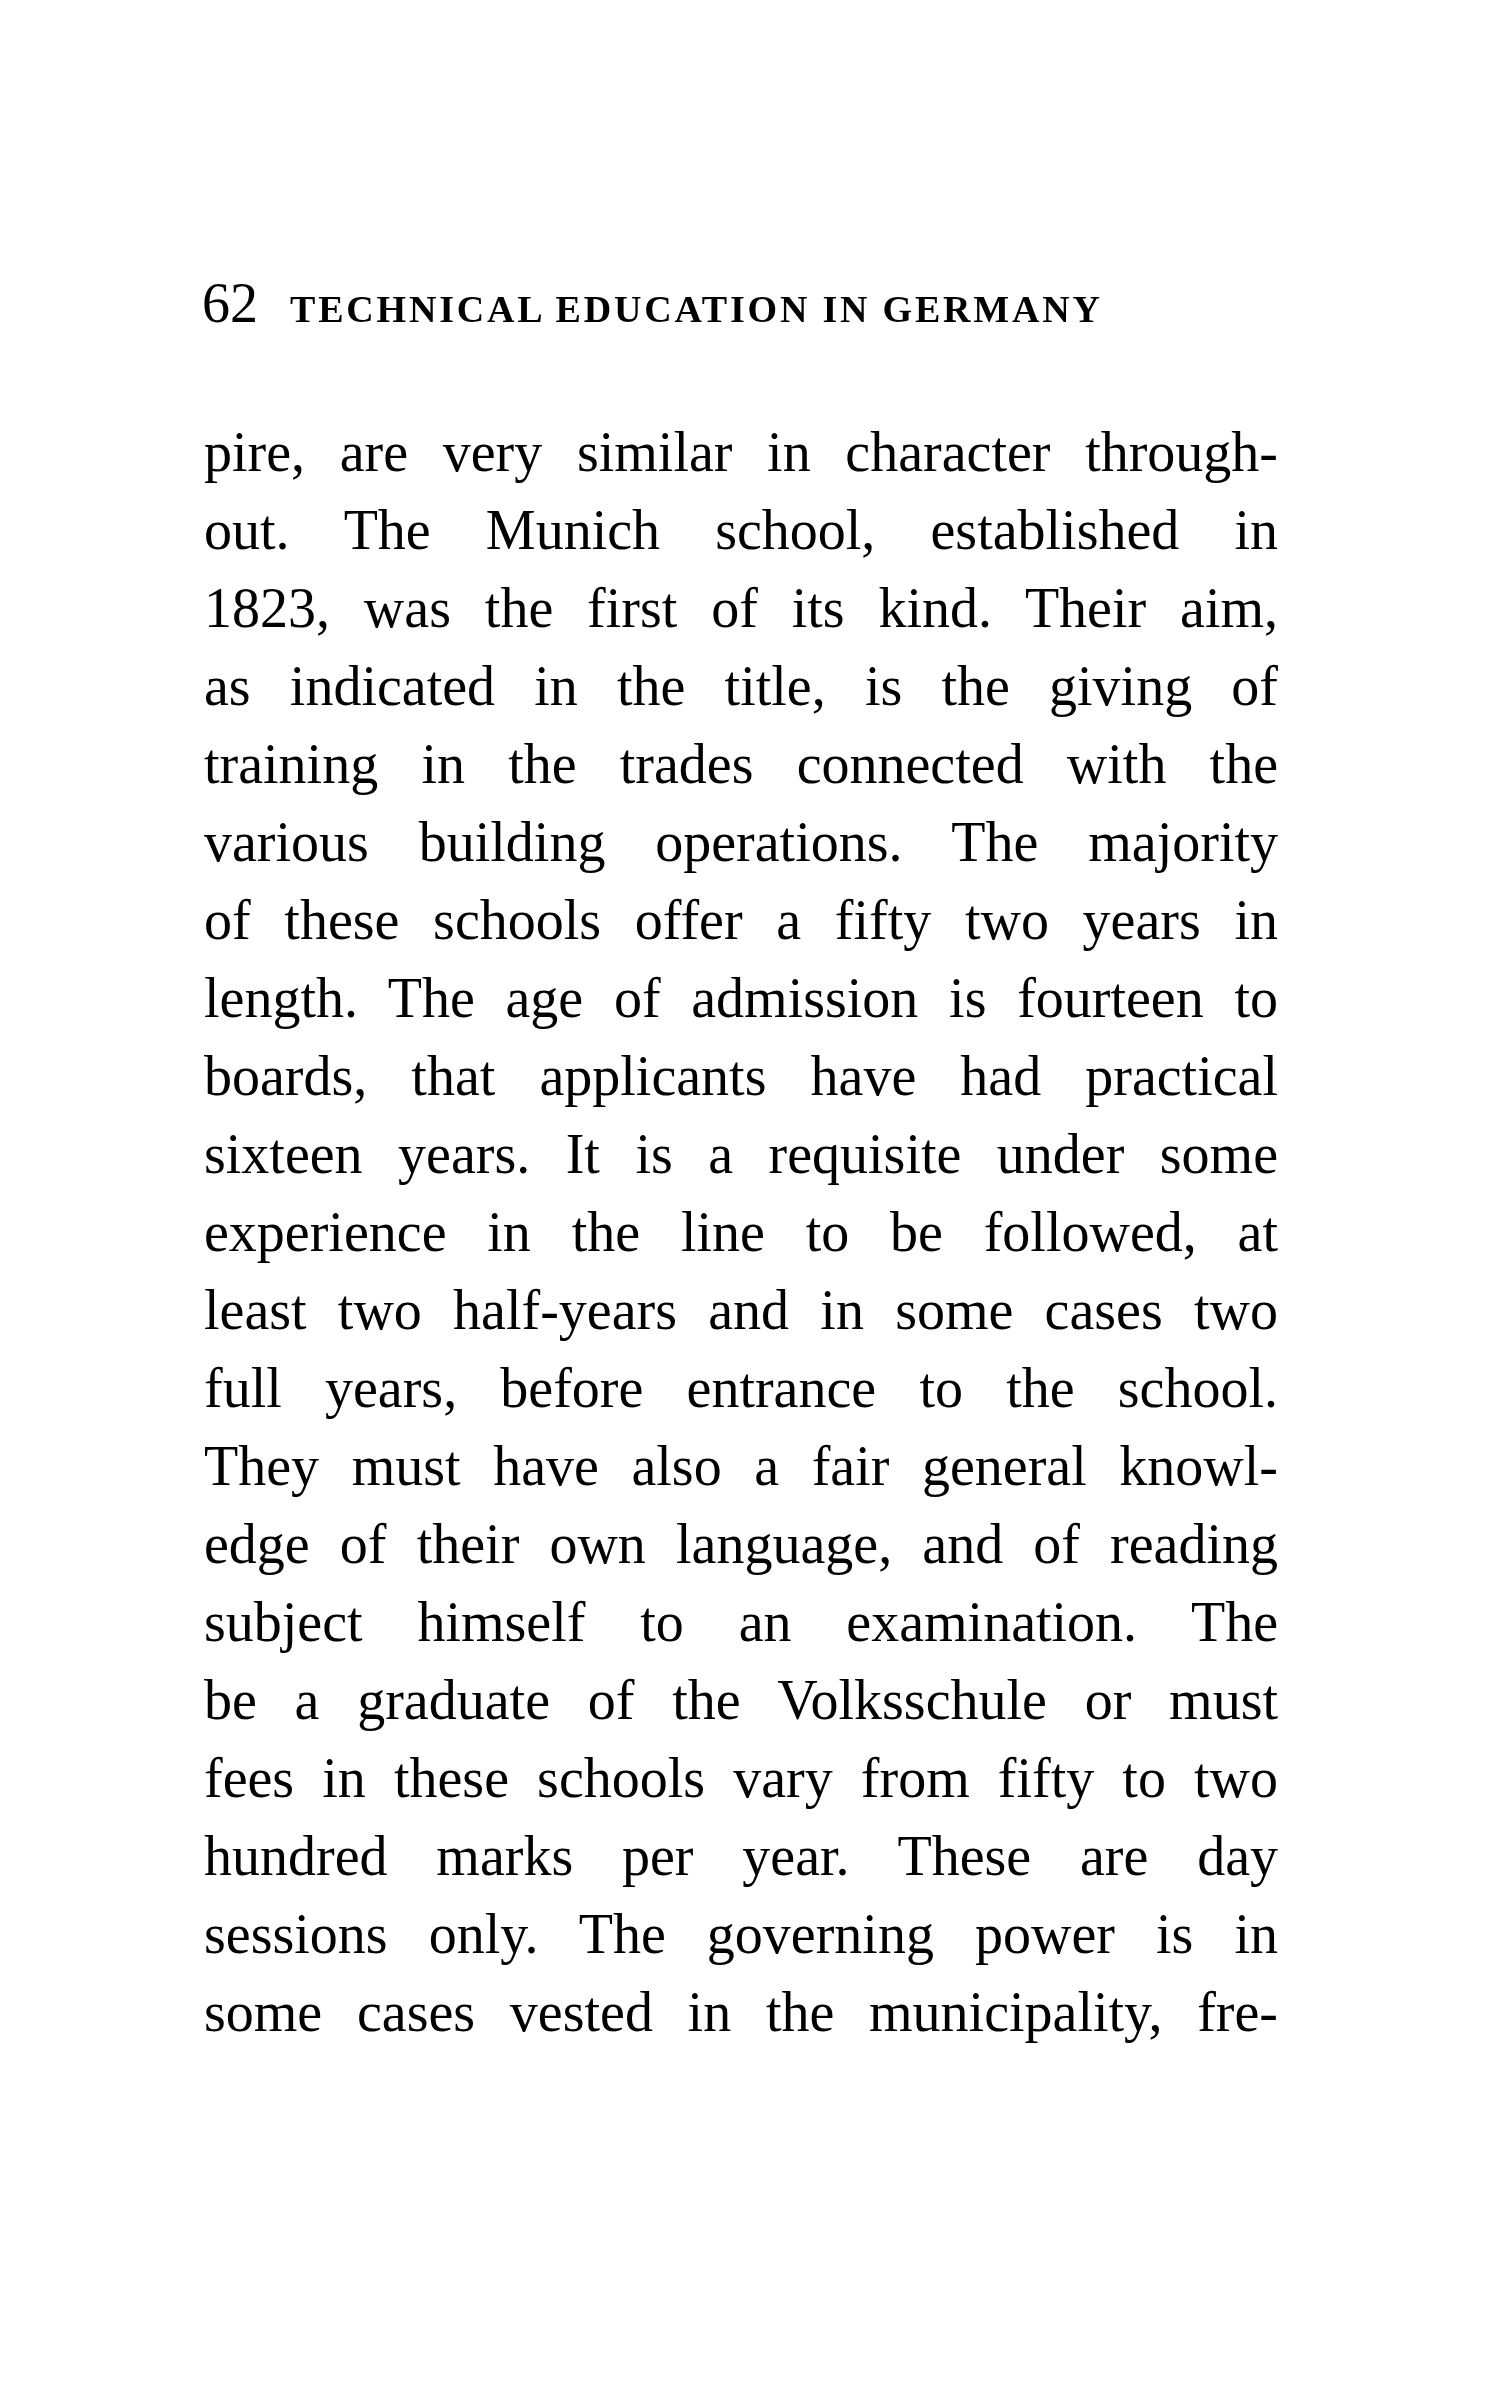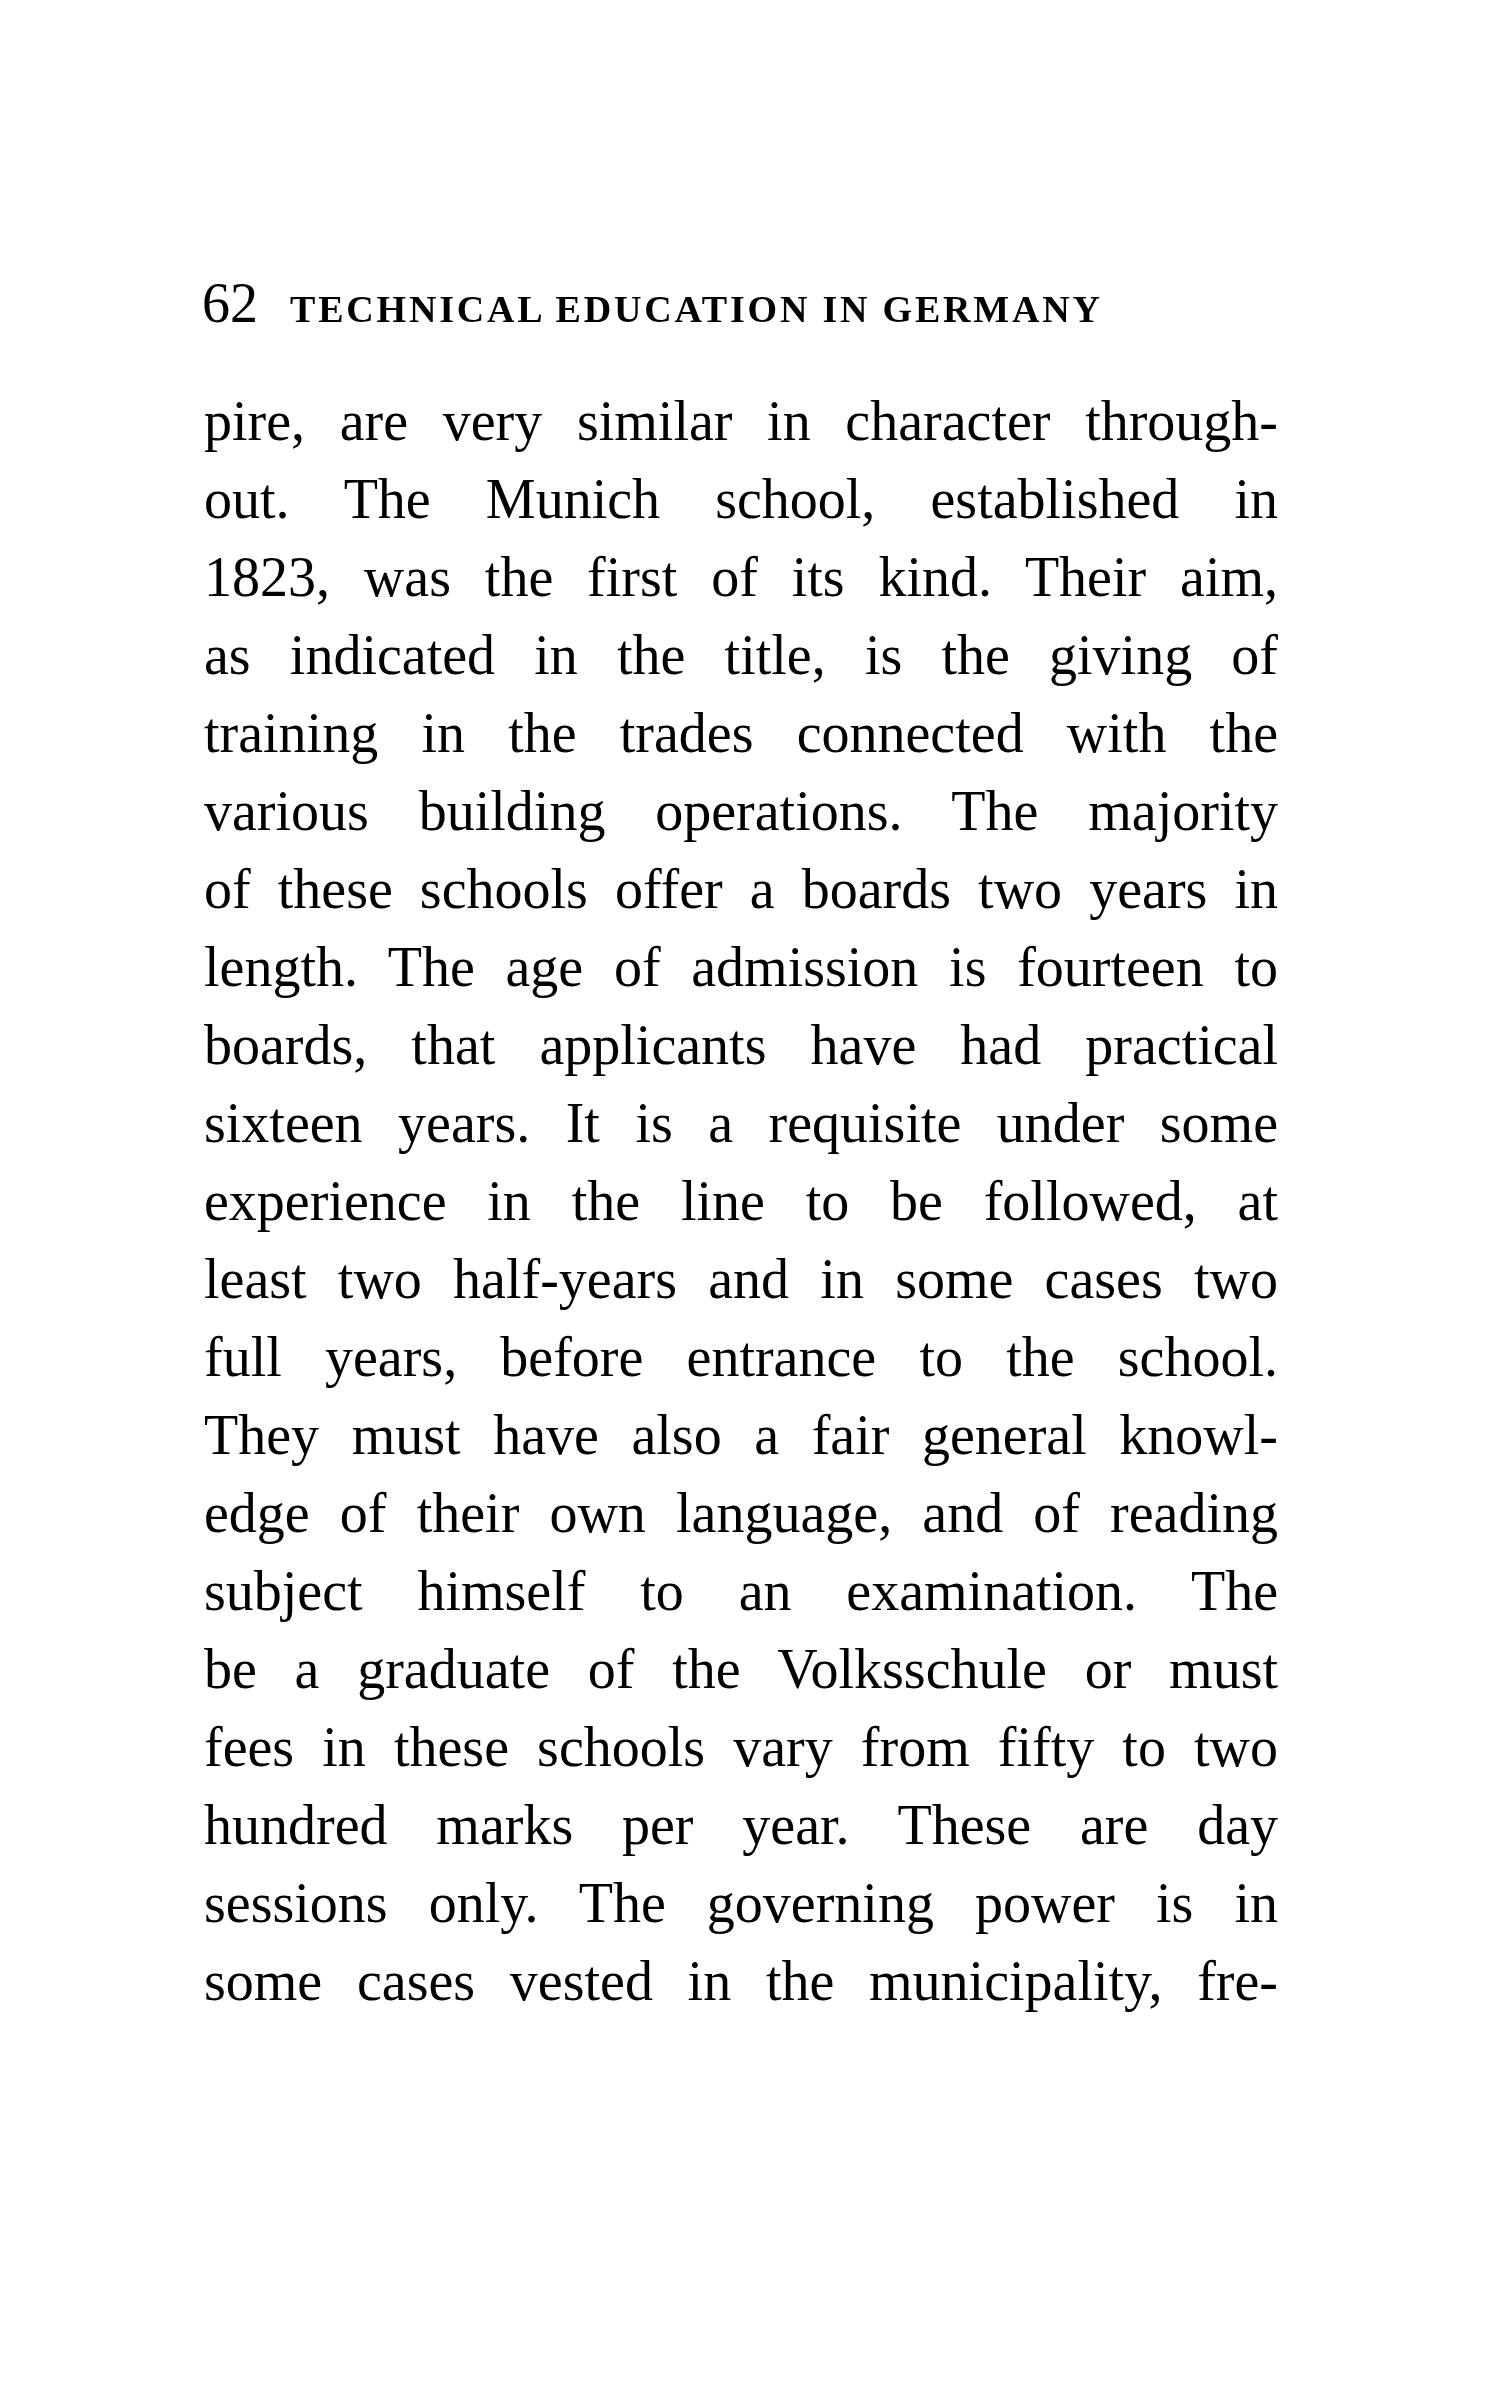--- a/index.html
+++ b/index.html
@@ -2,21 +2,21 @@
 <html style="font-size:13px"><head>
 <meta charset="utf-8">
 <style>
   html, body { margin: 0; padding: 0; background: #ffffff; }
   body { width: 1510px; height: 2401px; position: relative; overflow: hidden; }
   .page { position: absolute; left: 0; top: 0; width: 1510px; height: 2401px; background: #ffffff; color: #000000; }
   .running-head { position: absolute; left: 202px; top: 271px; width: 962px; height: 64px; white-space: nowrap;
     font-family: "Liberation Serif", "DejaVu Serif", serif; }
   .page-number { font-size: 56px; font-weight: normal; vertical-align: baseline; text-align: right; }
   .head-title { font-size: 38px; font-weight: bold; letter-spacing: 2.8px; margin-left: 32px; vertical-align: baseline; margin-top: 47px; }
-  .body-text { position: absolute; left: 204px; top: 382px; width: 1074px;
+  .body-text { position: absolute; left: 204px; top: 413px; width: 1074px;
     font-family: "Liberation Serif", "DejaVu Serif", serif; font-size: 56px; line-height: 78px; }
   .line { display: block; text-align: justify; text-align-last: justify; white-space: nowrap; height: 78px; overflow: visible; }
   .line-inner { display: block; white-space: normal; text-align: justify; text-align-last: justify; }
 </style>
 </head>
 <body>
 
 <div class="page">
   <div class="running-head">
     <span class="page-number">62</span><span class="head-title">TECHNICAL EDUCATION IN GERMANY</span>
@@ -35,21 +35,21 @@
     <span class="line">
         <span class="line-inner">as indicated in the title, is the giving of</span>
       </span>
     <span class="line">
         <span class="line-inner">training in the trades connected with the</span>
       </span>
     <span class="line">
         <span class="line-inner">various building operations. The majority</span>
       </span>
     <span class="line">
-        <span class="line-inner">of these schools offer a boards two years in</span>
+        <span class="line-inner">of these schools offer a fifty two years in</span>
       </span>
     <span class="line">
         <span class="line-inner">length. The age of admission is fourteen to</span>
       </span>
     <span class="line">
         <span class="line-inner">boards, that applicants have had practical</span>
       </span>
     <span class="line">
         <span class="line-inner">sixteen years. It is a requisite under some</span>
       </span>

